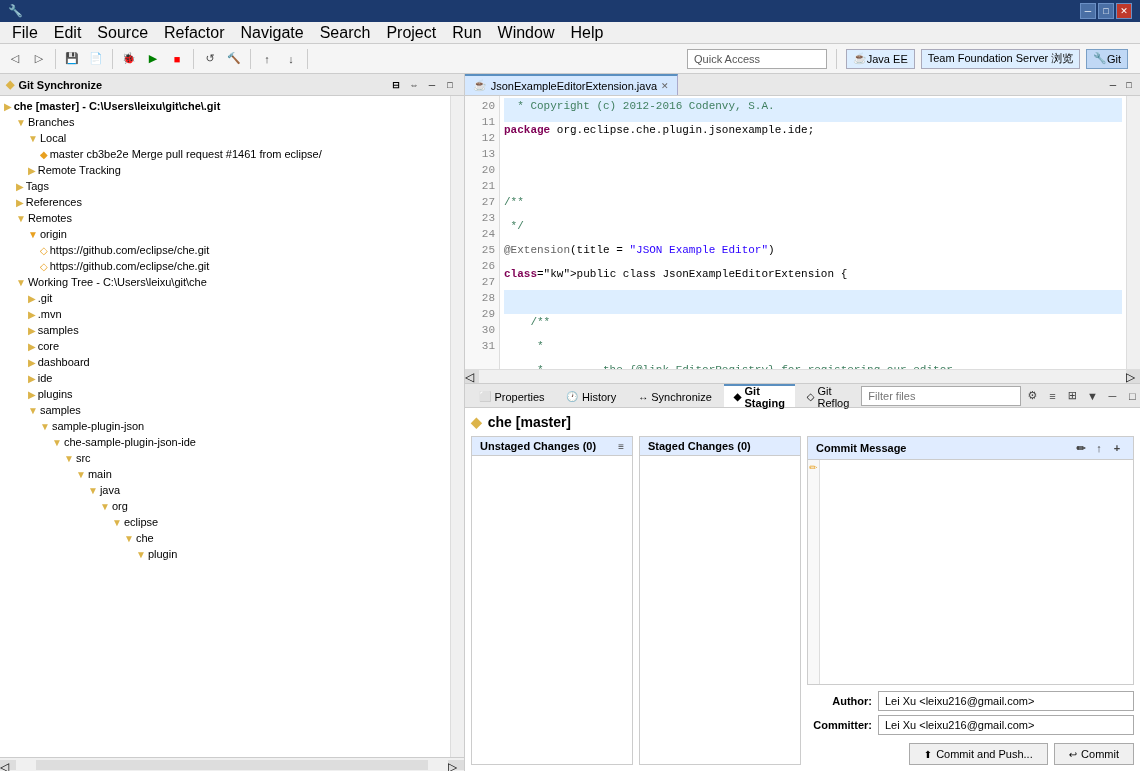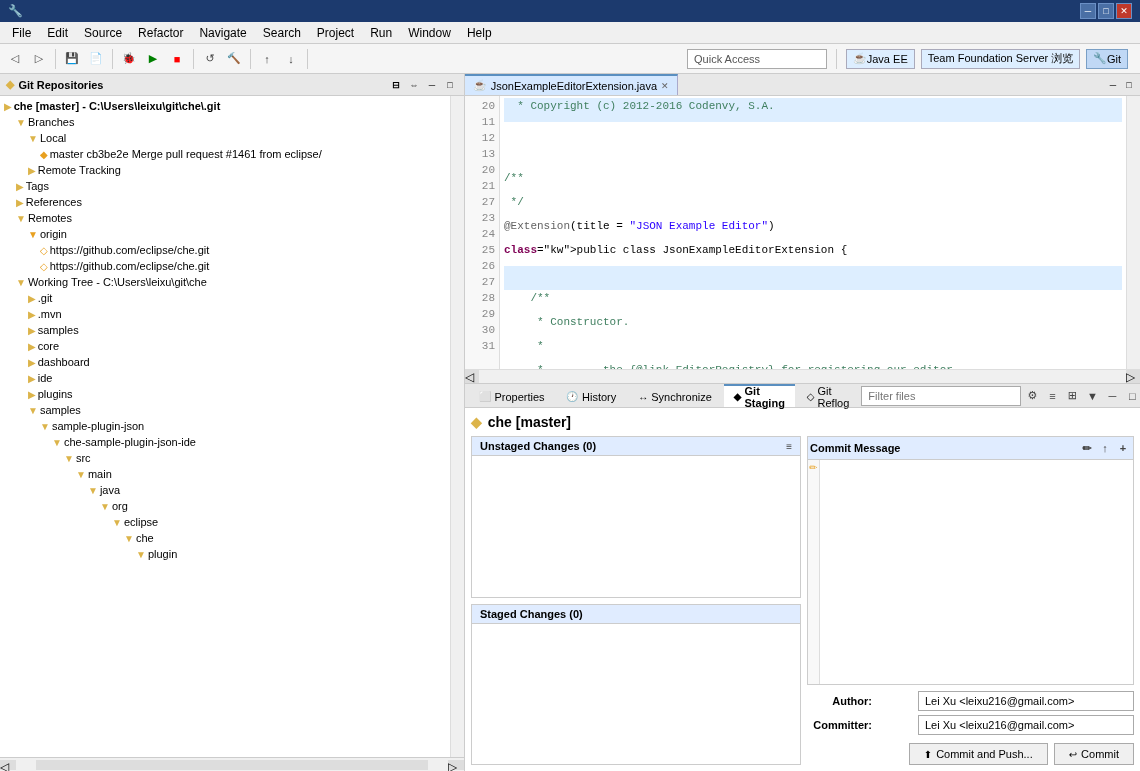--- a/index.html
+++ b/index.html
@@ -29,21 +29,21 @@
     #menu-bar {
       background: #f0f0f0;
       border-bottom: 1px solid #ccc;
       height: 22px;
       display: flex;
       align-items: center;
       padding: 0 4px;
     }
     .menu-item {
       padding: 12px 8px;
-      font-size: 12px;
+      font-size: 16px;
       cursor: pointer;
       height: 100%;
       display: flex;
       align-items: center;
     }
 
     
     #toolbar {
       background: #f5f5f5;
       border-bottom: 1px solid #ccc;
@@ -310,21 +310,21 @@
     #staging-main {
       flex: 1;
       display: flex;
       gap: 6px;
       overflow: hidden;
     }
 
     #staged-unstaged {
       flex: 0 0 330px;
       display: flex;
-      flex-direction: column;
+      flex-direction: row;
       gap: 6px;
     }
 
     .changes-section {
       flex: 1;
       display: flex;
       flex-direction: column;
       border: 1px solid #ccc;
     }
     .changes-header {
@@ -344,21 +344,21 @@
       padding: 4px;
     }
 
     #commit-area {
       flex: 1;
       display: flex;
       flex-direction: column;
     }
     #commit-message-header {
       background: #e0ecff;
-      padding: 3px 2px;
+      padding: 3px 8px;
       font-size: 11px;
       font-weight: bold;
       display: flex;
       align-items: center;
       justify-content: space-between;
       border: 1px solid #ccc;
       border-bottom: none;
     }
     #commit-message-area {
       border: 1px solid #ccc;
@@ -398,21 +398,20 @@
       font-weight: bold;
       width: 65px;
       text-align: right;
     }
     .ac-input {
       flex: 1;
       border: 1px solid #aaa;
       height: 20px;
       padding: 0 6px;
       font-size: 11px;
-      margin-left: 40px;
     }
 
     #commit-buttons {
       margin-top: 8px;
       display: flex;
       gap: 6px;
       justify-content: flex-end;
     }
     .commit-btn {
       padding: 4px 14px;
@@ -492,21 +491,21 @@
     </div>
   </div>
 </div>
 
 <div id="main-area">
 
   <div id="left-panel">
     <div id="left-panel-header">
       <span style="display:flex;align-items:center;gap:4px;">
         <span style="color:#dcb44a;">◆</span>
-        <span>Git Repositories</span>
+        <span>Git Synchronize</span>
       </span>
       <div class="header-controls">
         <div class="hc-btn">⊟</div>
         <div class="hc-btn">⇔</div>
         <div class="hc-btn">─</div>
         <div class="hc-btn">□</div>
       </div>
     </div>
     <div style="display:flex;flex:1;overflow:hidden;">
       <div id="repo-tree">
@@ -696,29 +695,29 @@
             <div class="line-num">26</div>
             <div class="line-num">27</div>
             <div class="line-num">28</div>
             <div class="line-num">29</div>
             <div class="line-num">30</div>
             <div class="line-num">31</div>
           </div>
         <div id="code-content">
 
         <div class="code-line highlighted"><span class="cm">  * Copyright (c) 2012-2016 Codenvy, S.A.</span></div>
+            <div class="code-line"><span class="kw">package</span> org.eclipse.che.plugin.jsonexample.ide;</div>
             <div class="code-line"></div>
             <div class="code-line"></div>
             <div class="code-line"><span class="cm">/**</span></div>
             <div class="code-line"><span class="cm"> */</span></div>
             <div class="code-line"><span class="ann">@Extension</span>(title = <span class="str">"JSON Example Editor"</span>)</div>
             <div class="code-line"><span <span="" class="kw">class</span>="kw"&gt;public class JsonExampleEditorExtension {</div>
             <div class="code-line highlighted"></div>
             <div class="code-line"><span class="cm">    /**</span></div>
-            <div class="code-line"><span class="cm">     * Constructor.</span></div>
             <div class="code-line"><span class="cm">     *</span></div>
             <div class="code-line"><span class="cm">     *         the {@link EditorRegistry} for registering our editor</span></div>
           </div>
         <div id="code-scrollbar"></div>
       </div>
       <div id="code-hscrollbar">
         <div style="width:14px;background:#ddd;">◁</div>
         <div style="flex:1;background:#f0f0f0;"></div>
         <div style="width:14px;background:#ddd;">▷</div>
       </div>

